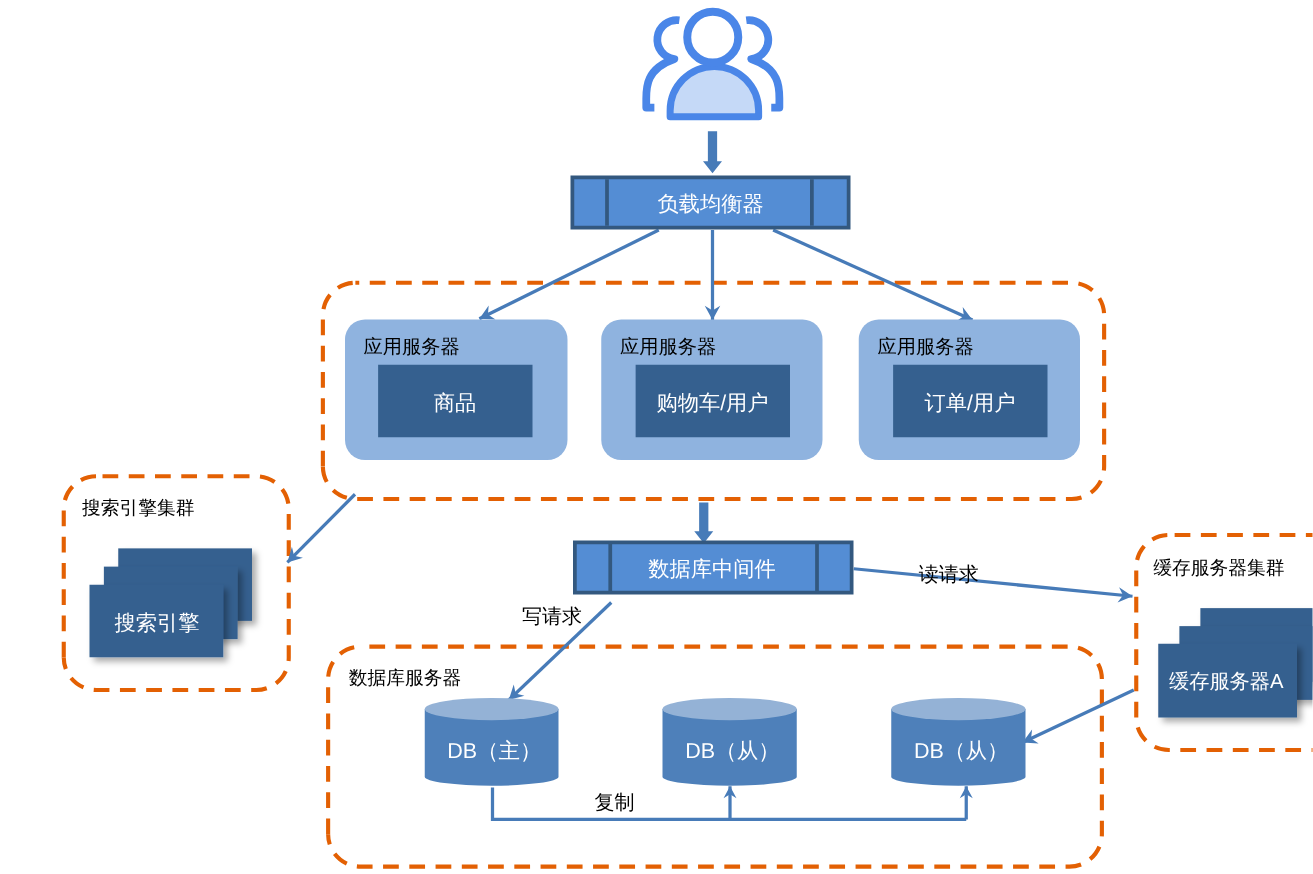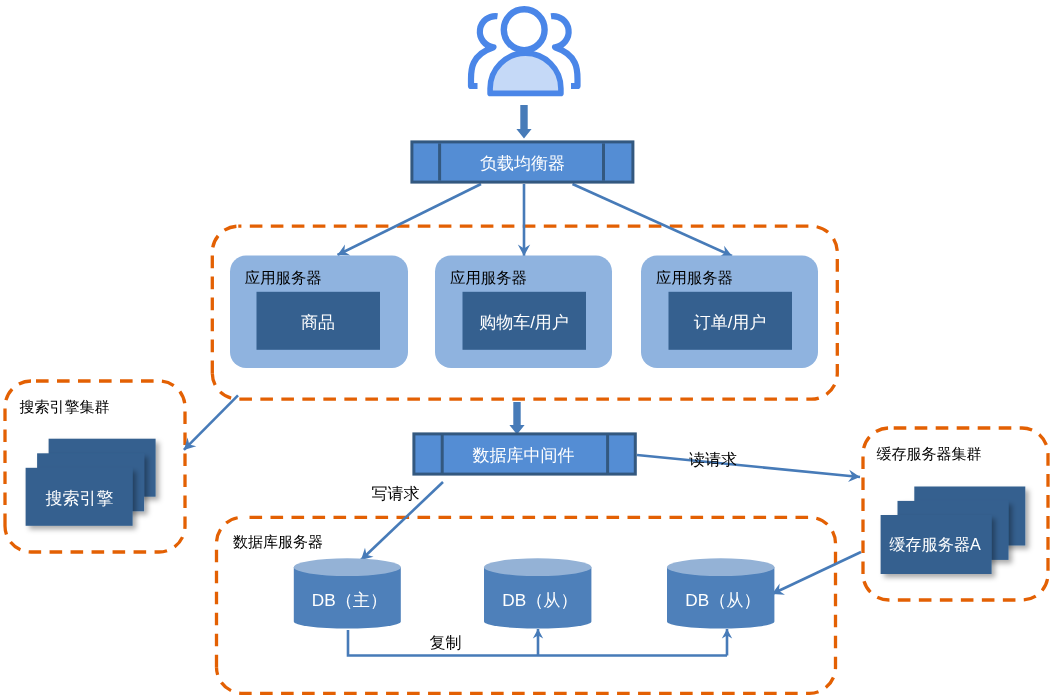--- a/index.html
+++ b/index.html
@@ -1,17 +1,17 @@
 <!DOCTYPE html>
 <html><head>
 <meta charset="utf-8">
 <style>
   html,body{margin:0;padding:0;background:#ffffff;}
   body{width:1050px;height:699px;overflow:hidden;font-family:"Liberation Sans",sans-serif;}
-  #stage{position:relative;width:832px;height:699px;}
+  #stage{position:relative;width:832px;height:699px;padding-left:46px;}
   svg{display:block;}
 </style>
 </head>
 <body>
 
 <div id="stage">
   <svg id="diagram" width="1050" height="699" viewBox="0 0 1050 699" xmlns="http://www.w3.org/2000/svg">
     <defs>
       <filter id="boxShadow" x="-20%" y="-20%" width="160%" height="160%">
         <feDropShadow dx="3.5" dy="3.5" stdDeviation="2.6" flood-color="#000000" flood-opacity="0.33"></feDropShadow>

